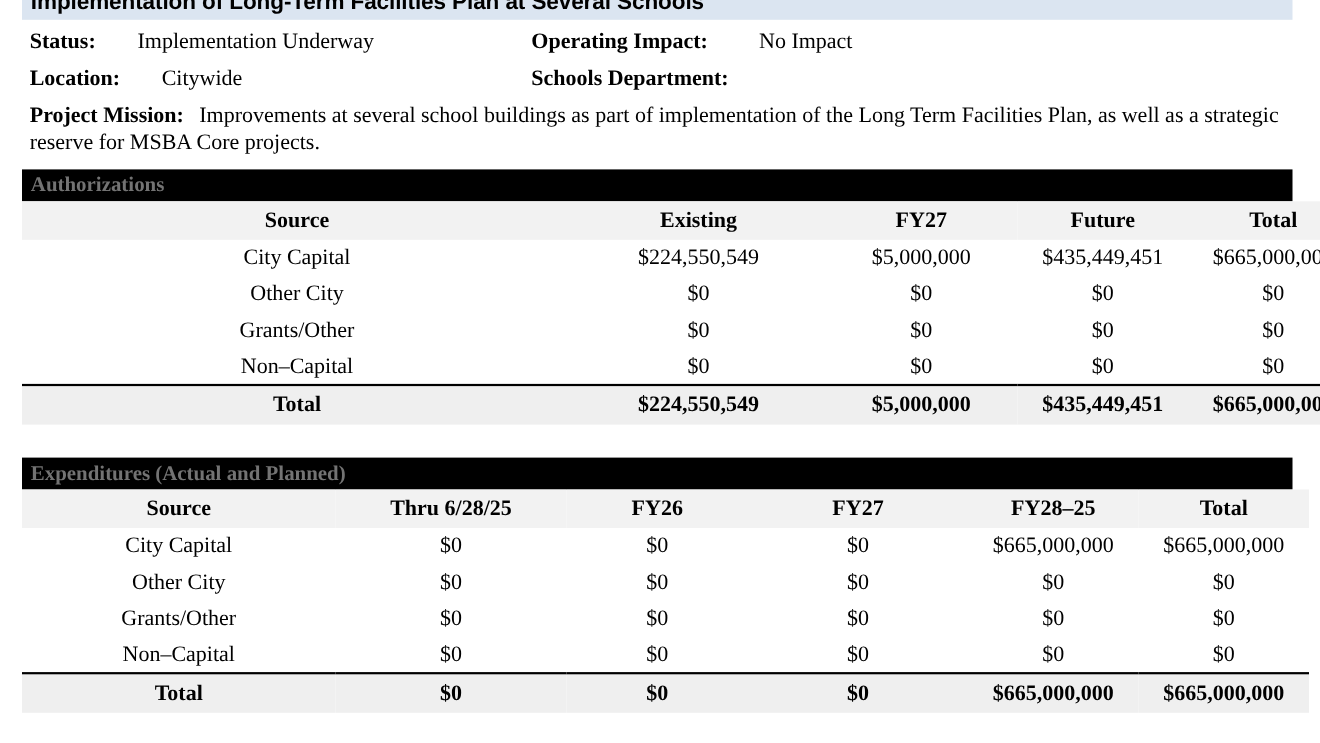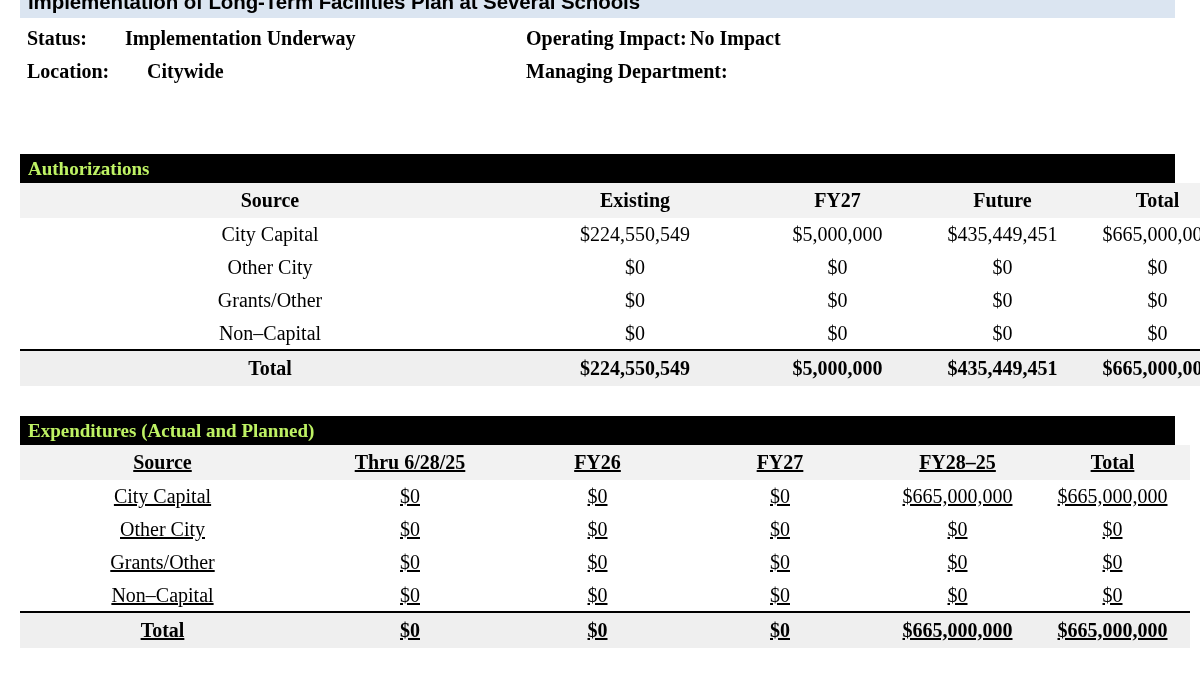--- a/index.html
+++ b/index.html
@@ -57,26 +57,26 @@
   .meta-cell {
     position: absolute;
     white-space: nowrap;
     font-size: 20px;
     line-height: 33px;
   }
   .meta-label {
     font-weight: bold;
   }
   .meta-value {
-    font-weight: bold;
+    font-weight: normal;
   }
   .c-left-label  { left: 27px; }
   .c-left-value  { left: 125px; }
   .c-left-value2 { left: 147px; }
-  .c-right-label { left: 483px; margin-left: 43px; }
+  .c-right-label { left: 483px; }
   .c-right-value { left: 690px; }
   .c-right-value2{ left: 740px; }
 
   
   .mission {
     position: absolute;
     left: 27px;
     top: 93px;
     width: 1145px;
     font-size: 20px;
@@ -87,25 +87,25 @@
   }
   .mission-gap { display: inline-block; width: 14px; }
 
   
   .tbl-wrap {
     position: absolute;
     left: 20px;
     width: 1155px;
   }
   #auth-table-wrap { top: 154px; }
-  #exp-table-wrap  { top: 416px; text-decoration: underline; }
+  #exp-table-wrap  { top: 416px; }
 
   .tbl-banner {
     background: #000000;
-    color: #bef264;
+    color: #737373;
     height: 29px;
     line-height: 29px;
     padding-left: 8px;
     font-weight: bold;
     font-size: 19px;
     white-space: nowrap;
   }
 
   table.fin {
     width: 100%;
@@ -171,25 +171,28 @@
     <div class="meta-row">
       <span class="meta-cell meta-label c-left-label">Status:</span>
       <span class="meta-cell meta-value c-left-value">Implementation Underway</span>
       <span class="meta-cell meta-label c-right-label">Operating Impact:</span>
       <span class="meta-cell meta-value c-right-value">No Impact</span>
     </div>
 
     <div class="meta-row">
       <span class="meta-cell meta-label c-left-label">Location:</span>
       <span class="meta-cell meta-value c-left-value2">Citywide</span>
-      <span class="meta-cell meta-label c-right-label">Managing Department:</span>
+      <span class="meta-cell meta-label c-right-label">Schools Department:</span>
     </div>
 
   </div>
 
+  <div class="mission">
+    <span class="mission-label">Project Mission:</span><span class="mission-gap"></span><span class="mission-text">Improvements at several school buildings as part of implementation of the Long Term Facilities Plan, as well as a strategic reserve for MSBA Core projects.</span>
+  </div>
 
   <div class="tbl-wrap" id="auth-table-wrap">
     <div class="tbl-banner">Authorizations</div>
     <table class="fin" id="auth-table">
       <colgroup>
         <col class="c-src">
           <col class="c-a">
           <col class="c-b">
           <col class="c-c">
           <col class="c-d">

